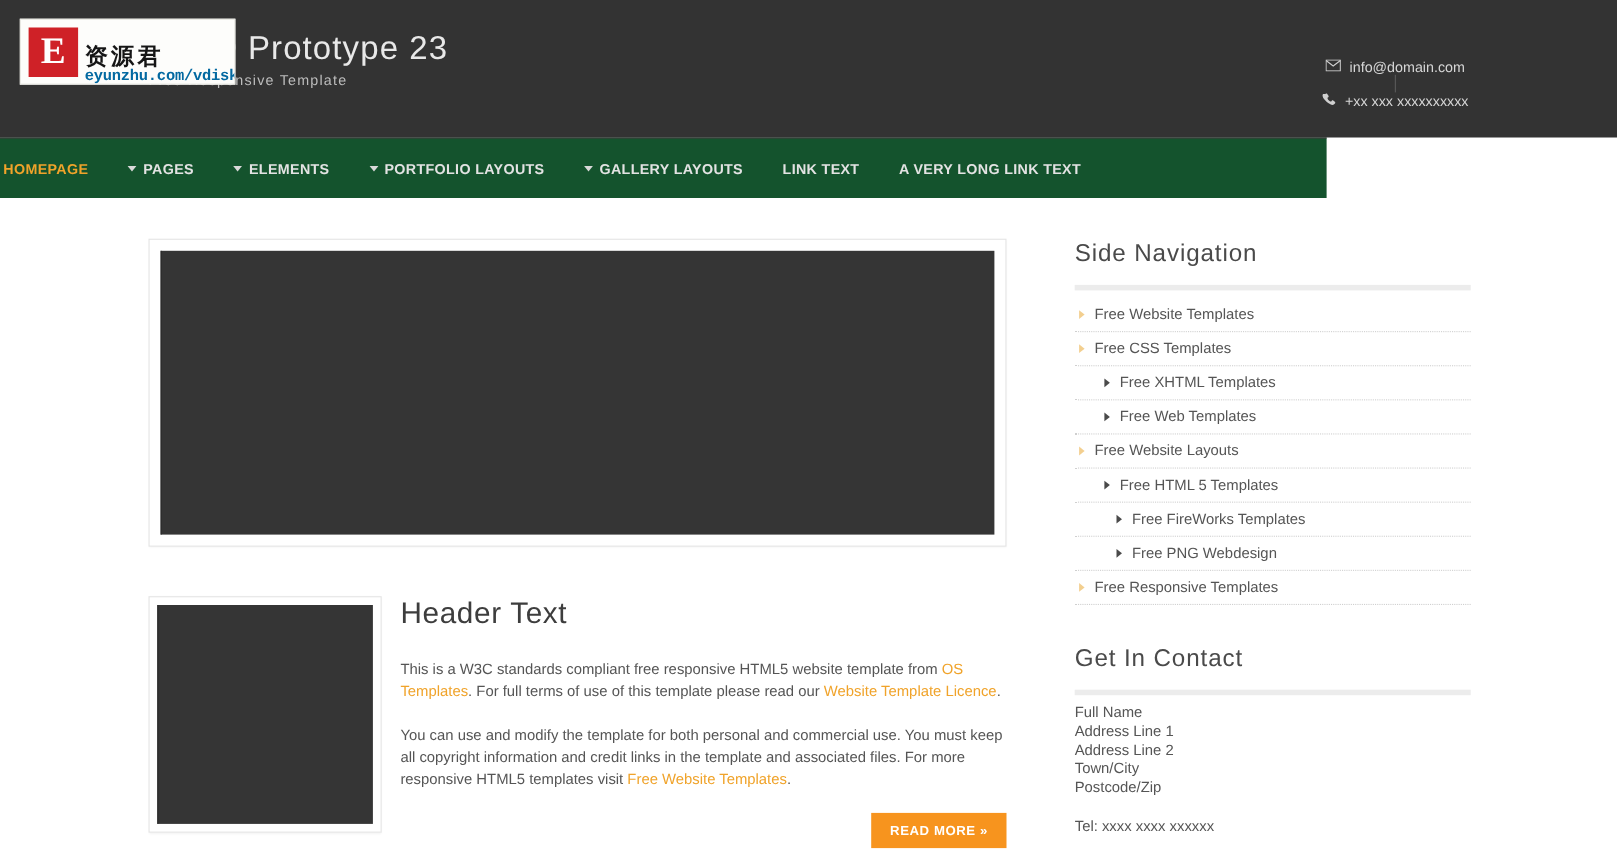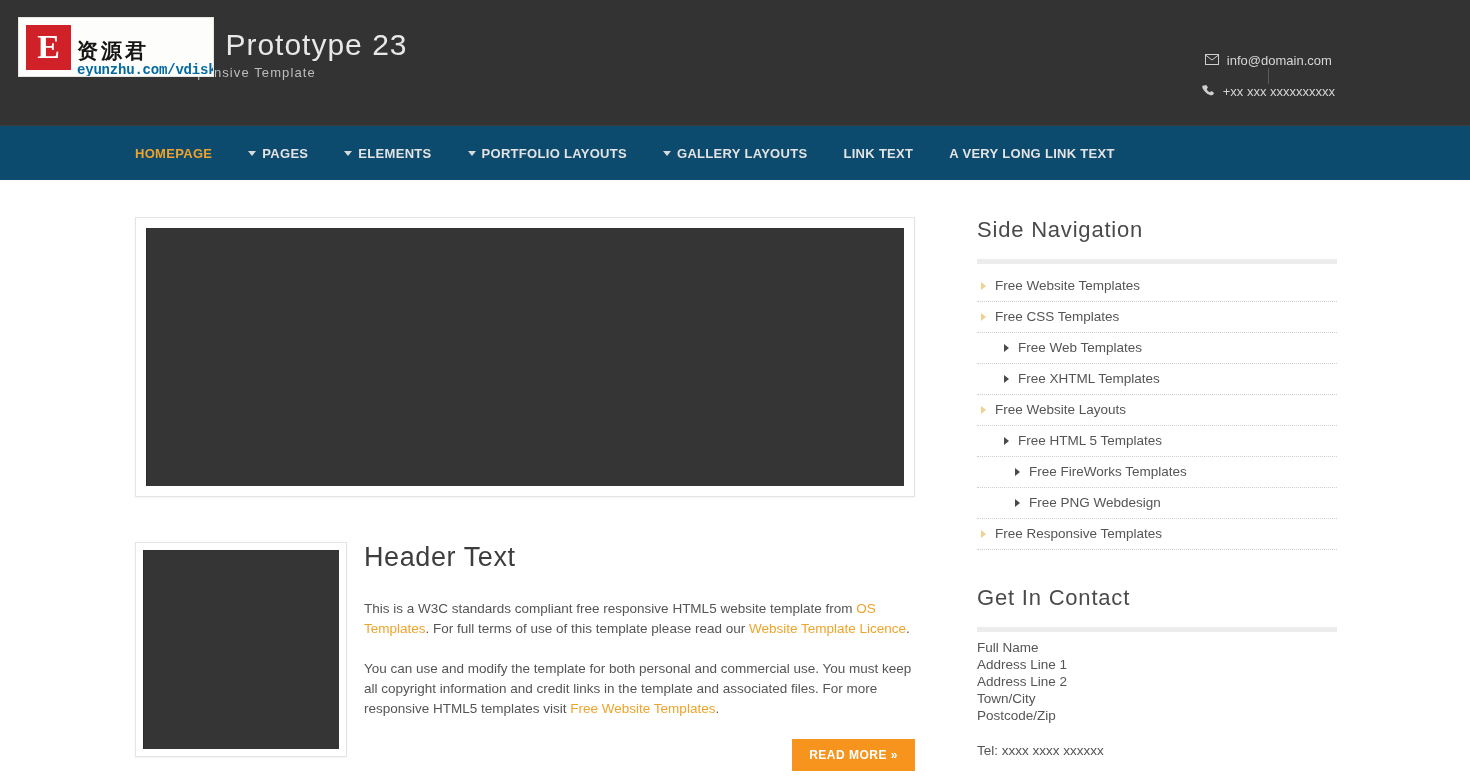--- a/index.html
+++ b/index.html
@@ -83,22 +83,22 @@
     margin-top: 24px;
   }
   #wm-url {
     font-family: Liberation Mono, monospace;
     font-size: 14px; font-weight: bold; color: #0369a1;
     letter-spacing: -0.2px; margin-top: 1px;
   }
 
   
   #nav {
-    width: 1470px; height: 55px;
-    background: #0c4a6e;
+    width: 1206px; height: 55px;
+    background: #14532d;
     border-top: 1px solid #3d3d3d;
   }
   #nav-inner {
     width: 1200px; margin: 0 auto; height: 55px;
     display: flex; align-items: center;
   }
   .nav-item {
     font-size: 13px; font-weight: bold;
     color: #e3e3e3;
     letter-spacing: 0.3px;
@@ -369,27 +369,27 @@
           </li>
           <li class="lvl-1">
             <a class="side-link">
               <span class="bullet"></span>
               <span>Free CSS Templates</span>
             </a>
           </li>
           <li class="lvl-2">
             <a class="side-link">
               <span class="bullet"></span>
+              <span>Free XHTML Templates</span>
+            </a>
+          </li>
+          <li class="lvl-2">
+            <a class="side-link">
+              <span class="bullet"></span>
               <span>Free Web Templates</span>
-            </a>
-          </li>
-          <li class="lvl-2">
-            <a class="side-link">
-              <span class="bullet"></span>
-              <span>Free XHTML Templates</span>
             </a>
           </li>
           <li class="lvl-1">
             <a class="side-link">
               <span class="bullet"></span>
               <span>Free Website Layouts</span>
             </a>
           </li>
           <li class="lvl-2">
             <a class="side-link">

